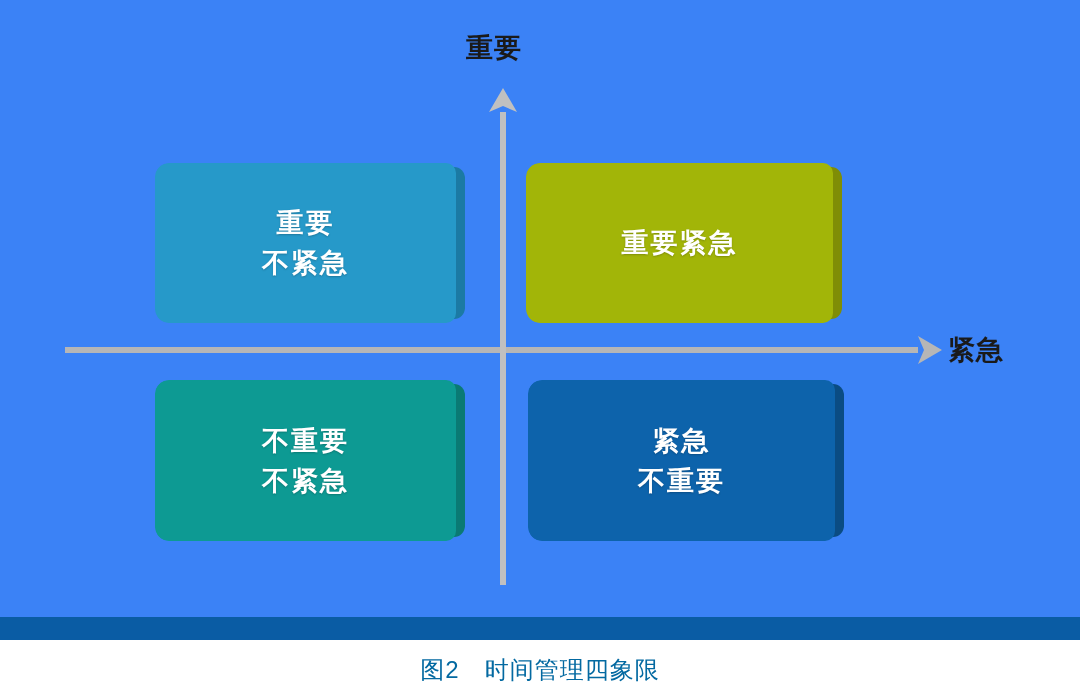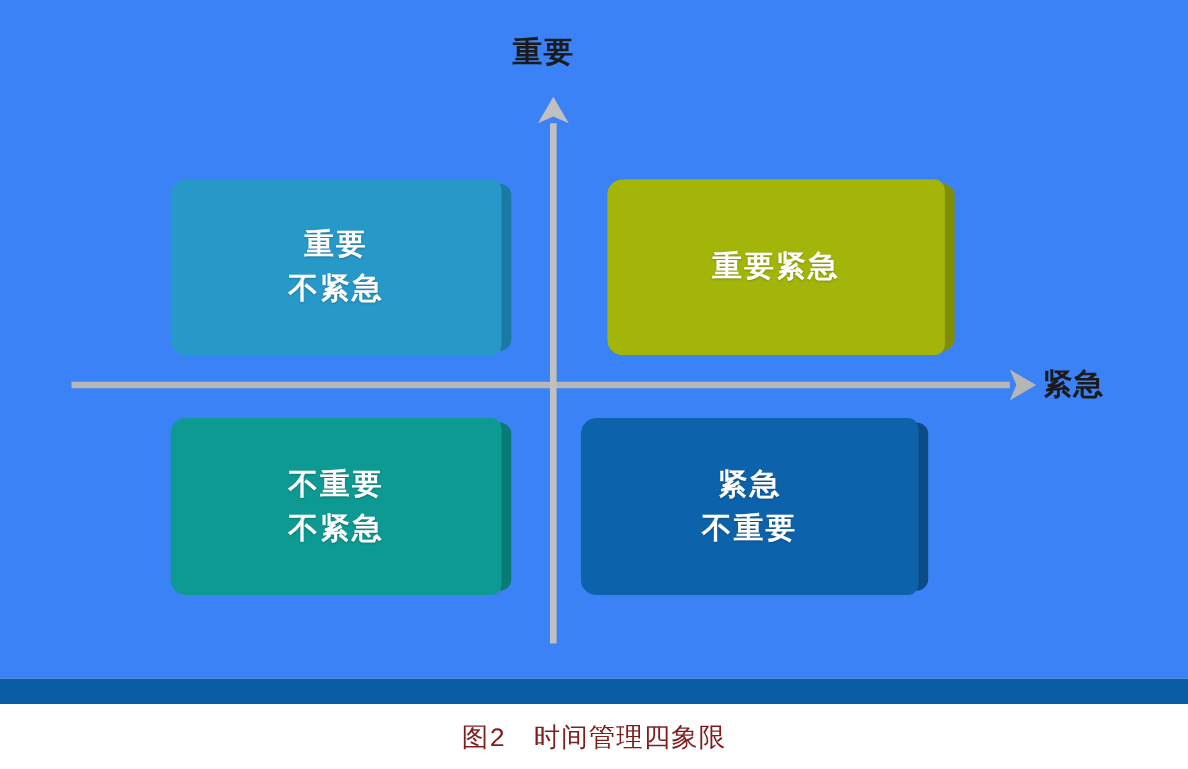--- a/index.html
+++ b/index.html
@@ -94,21 +94,21 @@
     text-shadow: 0 1px 2px rgba(0,0,0,0.22);
     padding-right: 9px;
     white-space: nowrap;
   }
 
   
   #quadrant-important-not-urgent {
     left: 155px;  top: 163px;  width: 310px; height: 160px;
   }
   #quadrant-important-urgent {
-    left: 552px;  top: 163px;  width: 316px; height: 160px;
+    left: 526px;  top: 163px;  width: 316px; height: 160px;
   }
   #quadrant-not-important-not-urgent {
     left: 155px;  top: 380px;  width: 310px; height: 161px;
   }
   #quadrant-urgent-not-important {
     left: 528px;  top: 380px;  width: 316px; height: 161px;
   }
 
   
   #bottom-rule {
@@ -126,25 +126,25 @@
     left: 0;
     top: 640px;
     width: 1080px;
     height: 59px;
     background: #ffffff;
     display: flex;
     align-items: center;
     justify-content: center;
   }
   #figure-caption {
-    color: #7f1d1d;
+    color: #0369a1;
     font-size: 24px;
     letter-spacing: 1px;
     white-space: pre;
-    font-family: Liberation Mono, monospace;
+    font-family: Liberation Sans, sans-serif;
   }
 </style>
 </head>
 <body>
 
 <div id="figure-canvas">
 
   <svg class="axis-svg" viewBox="0 0 1080 617">
 
     <line x1="65" y1="350" x2="918" y2="350" stroke="#b6b6b6" stroke-width="6"></line>

